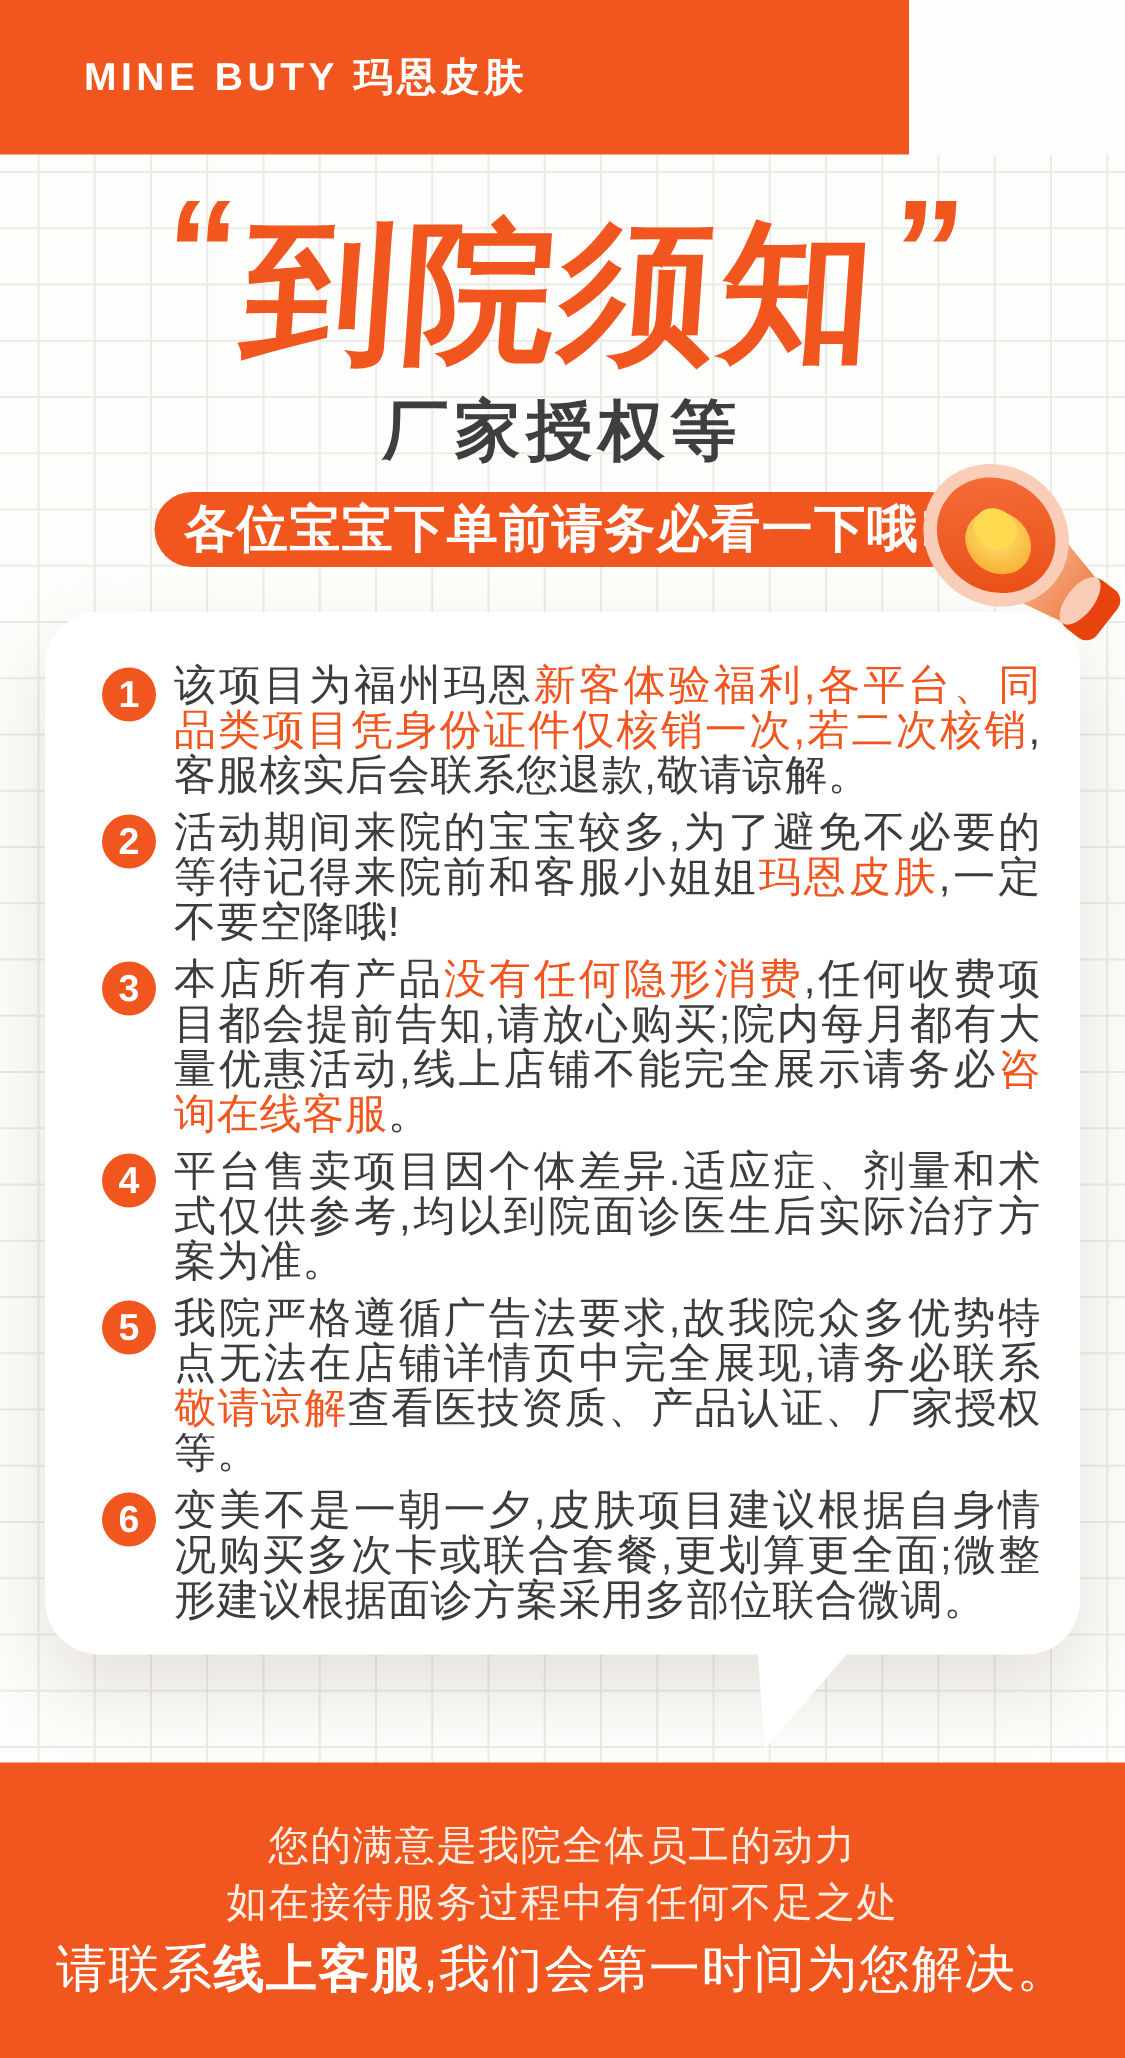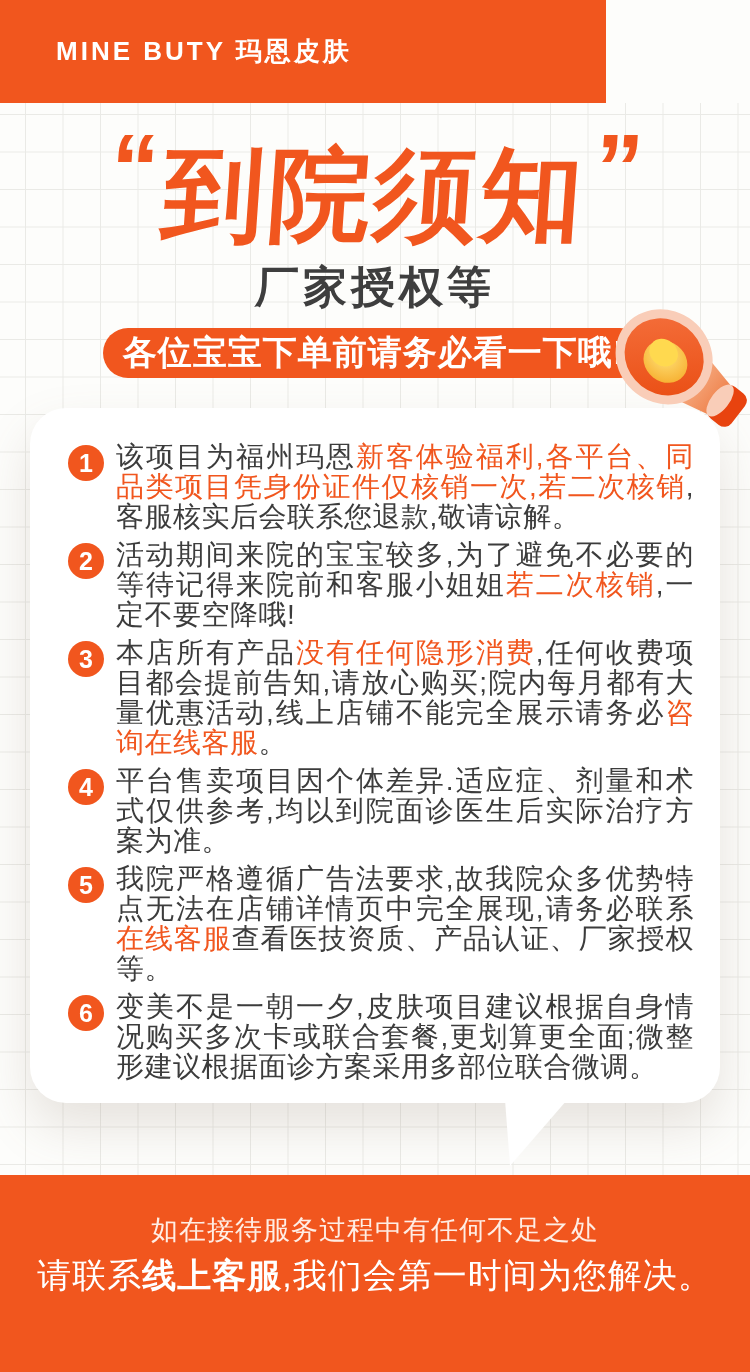--- a/index.html
+++ b/index.html
@@ -156,50 +156,51 @@
     <div class="badge">
       <span>1</span>
     </div>
     <p class="notice-text"><span>该项目为福州玛恩</span><span class="hl">新客体验福利,各平台、同品类项目凭身份证件仅核销一次,若二次核销</span><span>,客服核实后会联系您退款,敬请谅解。</span></p>
   </div>
 
   <div class="notice">
     <div class="badge">
       <span>2</span>
     </div>
-    <p class="notice-text"><span>活动期间来院的宝宝较多,为了避免不必要的等待记得来院前和客服小姐姐</span><span class="hl">若二次核销</span><span>,一定不要空降哦!</span></p>
+    <p class="notice-text"><span>活动期间来院的宝宝较多,为了避免不必要的等待记得来院前和客服小姐姐</span><span class="hl">玛恩皮肤</span><span>,一定不要空降哦!</span></p>
   </div>
 
   <div class="notice">
     <div class="badge">
       <span>3</span>
     </div>
     <p class="notice-text"><span>本店所有产品</span><span class="hl">没有任何隐形消费</span><span>,任何收费项目都会提前告知,请放心购买;院内每月都有大量优惠活动,线上店铺不能完全展示请务必</span><span class="hl">咨询在线客服</span><span>。</span></p>
   </div>
 
   <div class="notice">
     <div class="badge">
       <span>4</span>
     </div>
     <p class="notice-text"><span>平台售卖项目因个体差异.适应症、剂量和术式仅供参考,均以到院面诊医生后实际治疗方案为准。</span></p>
   </div>
 
   <div class="notice">
     <div class="badge">
       <span>5</span>
     </div>
-    <p class="notice-text"><span>我院严格遵循广告法要求,故我院众多优势特点无法在店铺详情页中完全展现,请务必联系</span><span class="hl">在线客服</span><span>查看医技资质、产品认证、厂家授权等。</span></p>
+    <p class="notice-text"><span>我院严格遵循广告法要求,故我院众多优势特点无法在店铺详情页中完全展现,请务必联系</span><span class="hl">敬请谅解</span><span>查看医技资质、产品认证、厂家授权等。</span></p>
   </div>
 
   <div class="notice">
     <div class="badge">
       <span>6</span>
     </div>
     <p class="notice-text"><span>变美不是一朝一夕,皮肤项目建议根据自身情况购买多次卡或联合套餐,更划算更全面;微整形建议根据面诊方案采用多部位联合微调。</span></p>
   </div>
 </div>
 </div>
 <div class="card-tail"></div>
 
 <div class="footer">
+  <div class="footer-line">您的满意是我院全体员工的动力</div>
   <div class="footer-line">如在接待服务过程中有任何不足之处</div>
   <div class="footer-line3"><span>请联系</span><span class="b">线上客服</span><span>,我们会第一时间为您解决。</span></div>
 </div>
 
 </body></html>

